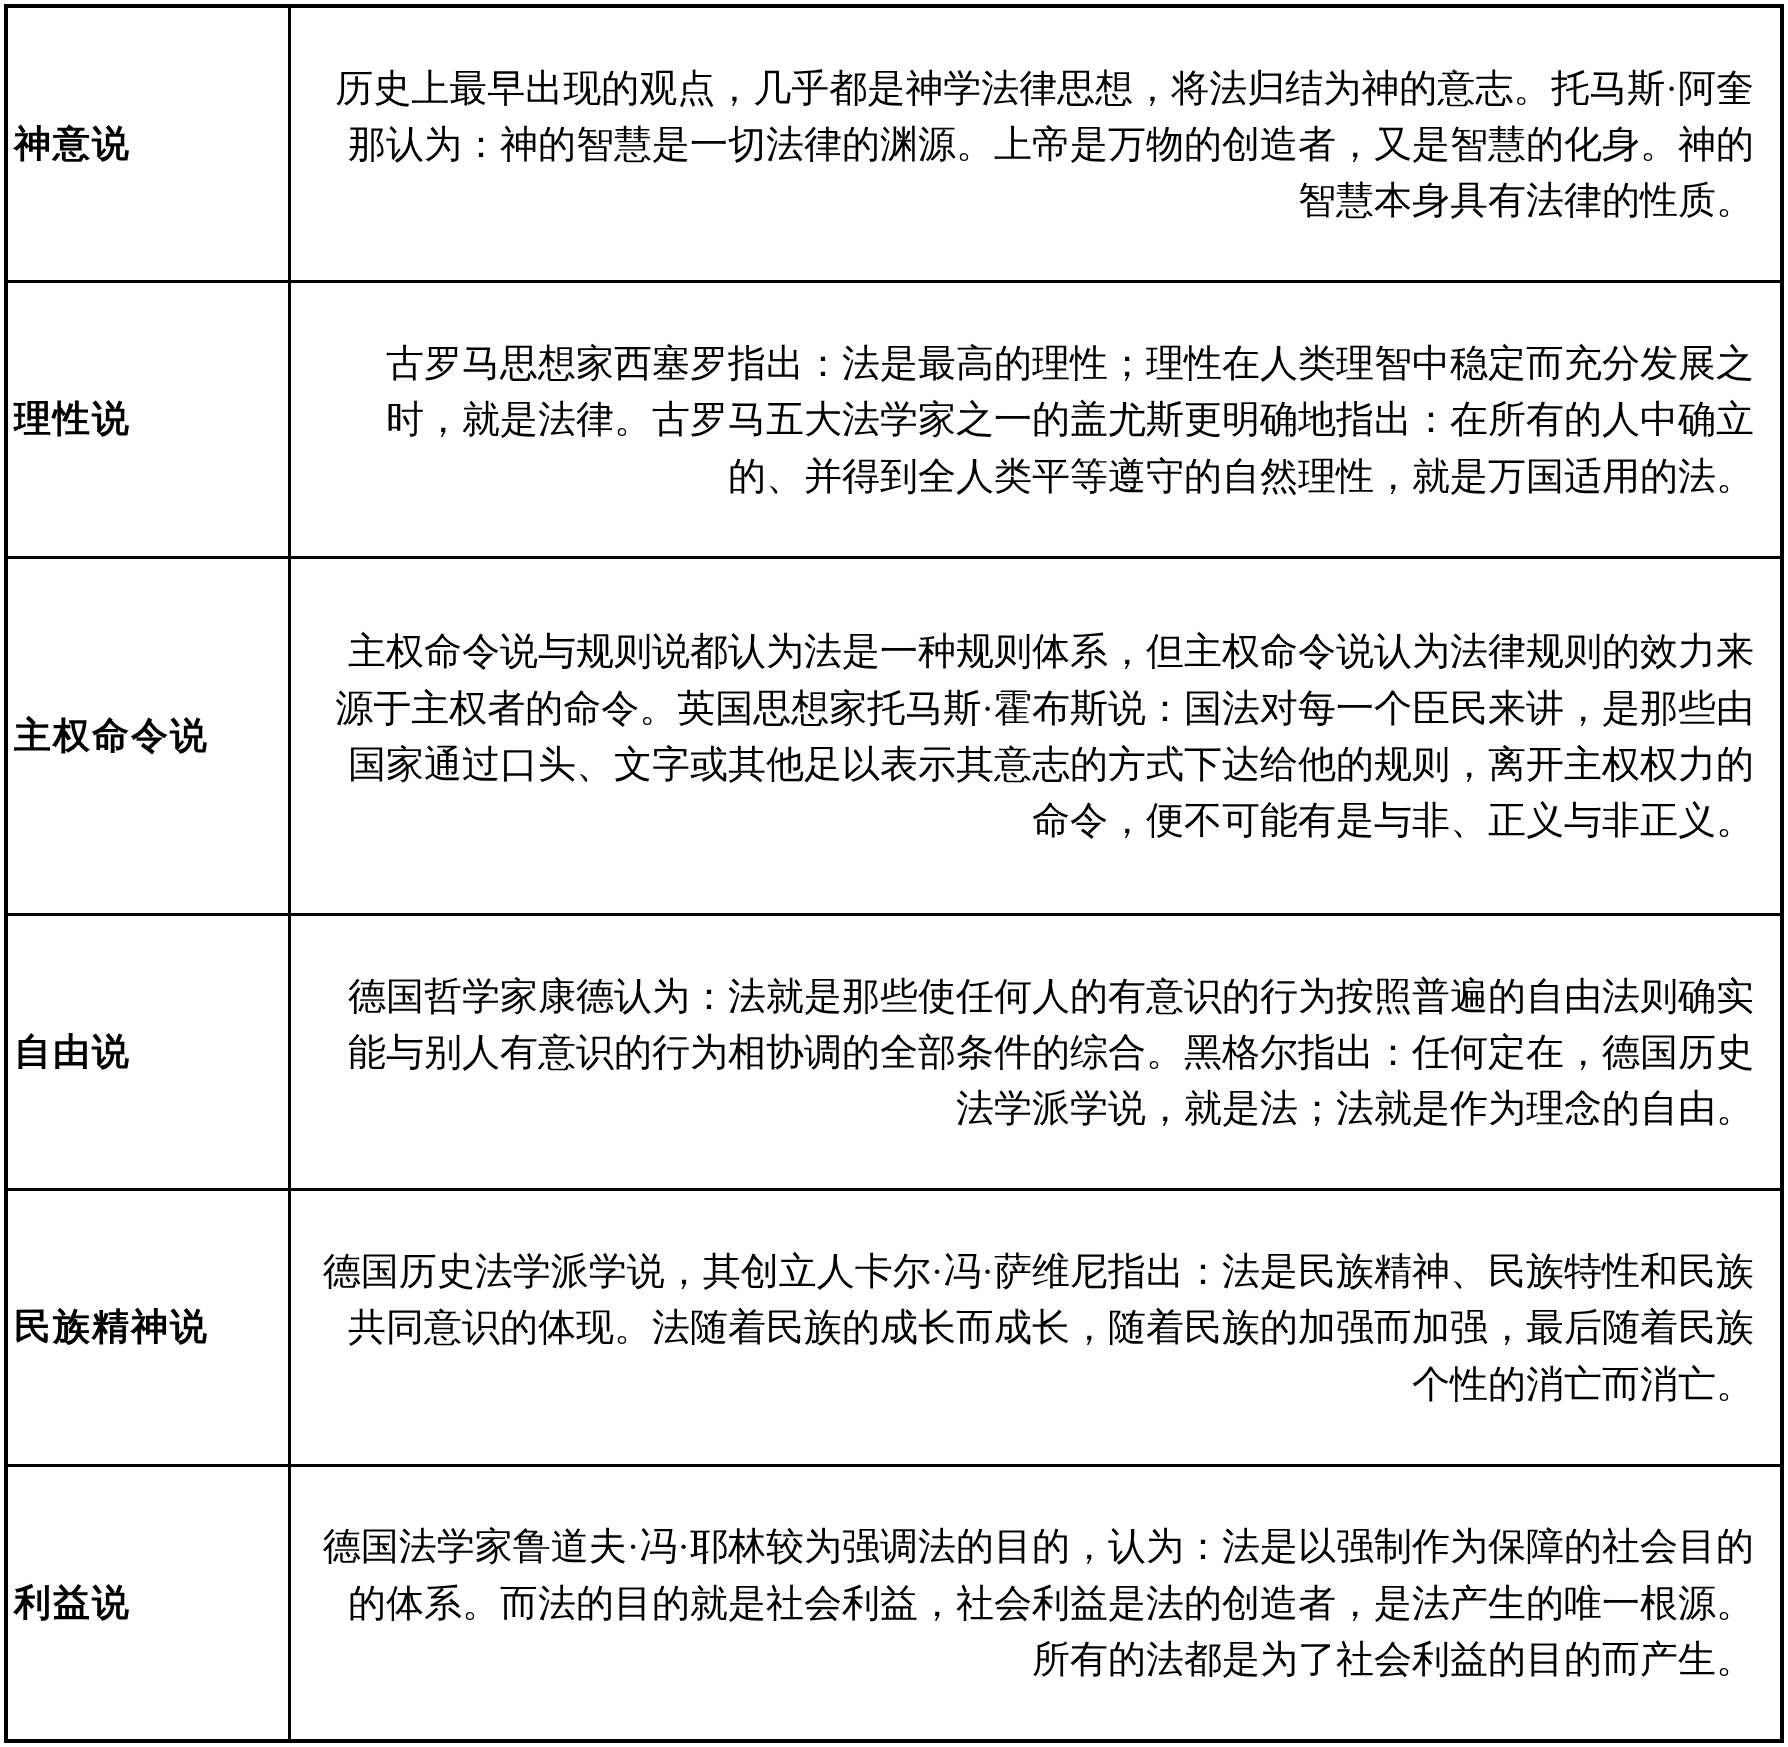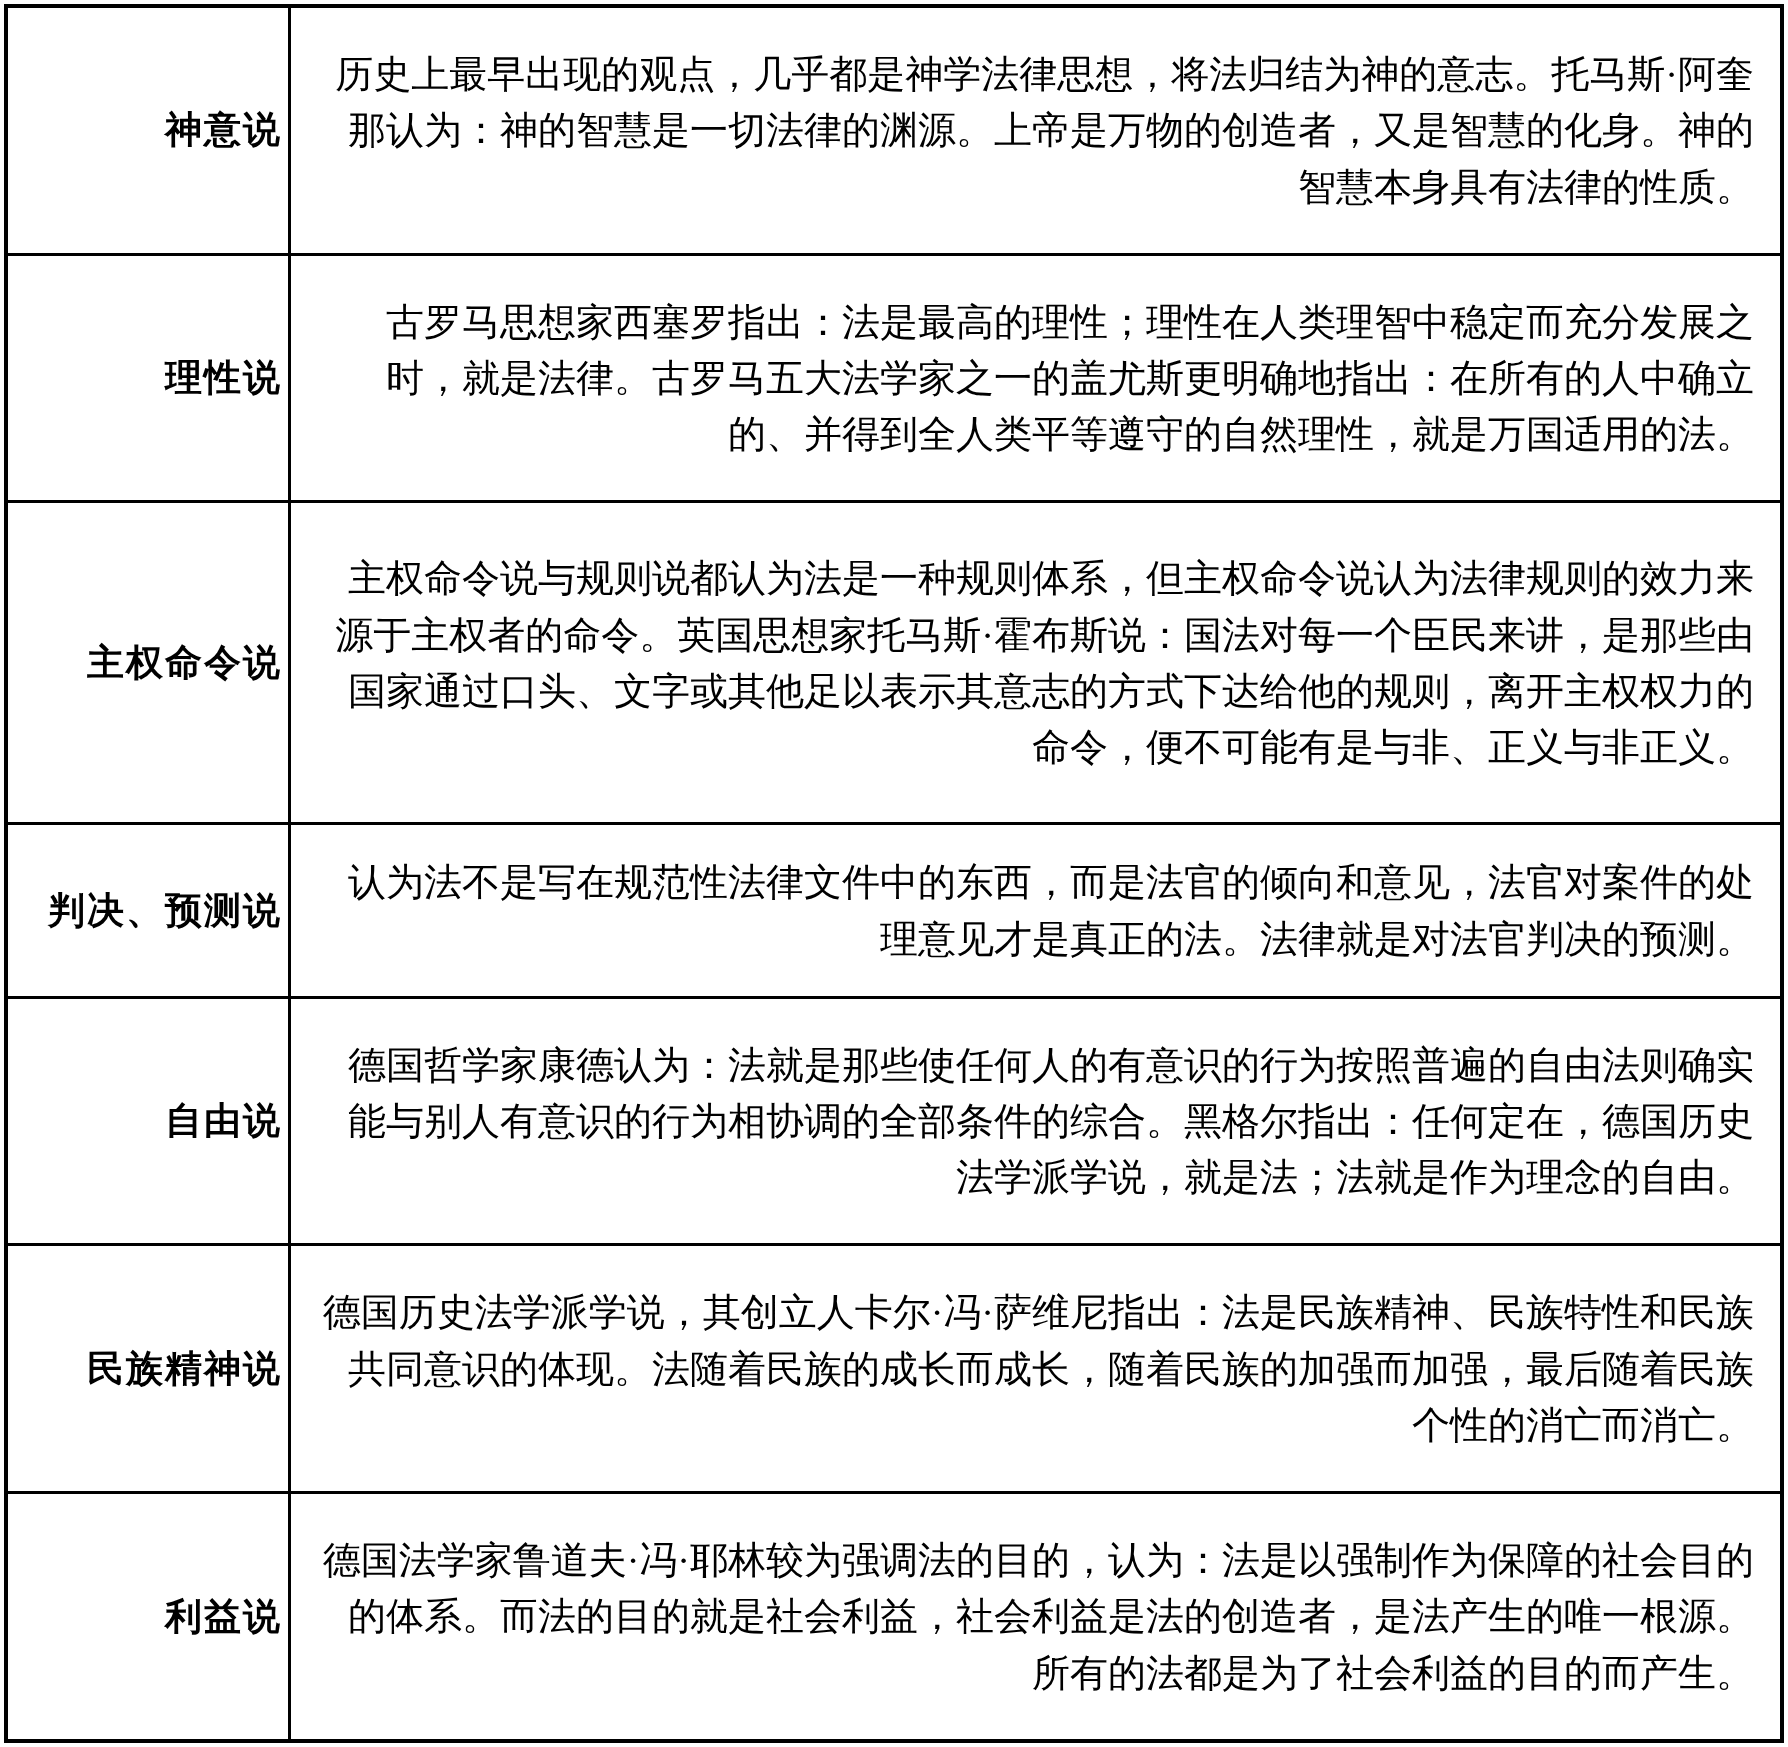--- a/index.html
+++ b/index.html
@@ -23,21 +23,21 @@
   table.theory-table, 
   table.theory-table th, 
   table.theory-table td {
     border: 3px solid #000000;
   }
   table.theory-table {
     border-width: 4px;
   }
   th.name-cell {
     width: 268px;
-    text-align: right;
+    text-align: left;
     vertical-align: middle;
     font-family: "Liberation Sans", "DejaVu Sans", sans-serif;
     font-weight: bold;
     font-size: 37px;
     letter-spacing: 2px;
     padding: 8px 6px;
   }
   td.desc-cell {
     vertical-align: middle;
     font-size: 38px;
@@ -62,24 +62,20 @@
     <td class="desc-cell">古罗马思想家西塞罗指出：法是最高的理性；理性在人类理智中稳定而充分发展之时，就是法律。古罗马五大法学家之一的盖尤斯更明确地指出：在所有的人中确立的、并得到全人类平等遵守的自然理性，就是万国适用的法。</td>
   </tr>
 
 
   <tr>
     <th class="name-cell">主权命令说</th>
     <td class="desc-cell">主权命令说与规则说都认为法是一种规则体系，但主权命令说认为法律规则的效力来源于主权者的命令。英国思想家托马斯·霍布斯说：国法对每一个臣民来讲，是那些由国家通过口头、文字或其他足以表示其意志的方式下达给他的规则，离开主权权力的命令，便不可能有是与非、正义与非正义。</td>
   </tr>
 
 
-  <tr>
-    <th class="name-cell">判决、预测说</th>
-    <td class="desc-cell">认为法不是写在规范性法律文件中的东西，而是法官的倾向和意见，法官对案件的处理意见才是真正的法。法律就是对法官判决的预测。</td>
-  </tr>
 
   <tr>
     <th class="name-cell">自由说</th>
     <td class="desc-cell">德国哲学家康德认为：法就是那些使任何人的有意识的行为按照普遍的自由法则确实能与别人有意识的行为相协调的全部条件的综合。黑格尔指出：任何定在，德国历史法学派学说，就是法；法就是作为理念的自由。</td>
   </tr>
 
 
   <tr>
     <th class="name-cell">民族精神说</th>
     <td class="desc-cell">德国历史法学派学说，其创立人卡尔·冯·萨维尼指出：法是民族精神、民族特性和民族共同意识的体现。法随着民族的成长而成长，随着民族的加强而加强，最后随着民族个性的消亡而消亡。</td>

